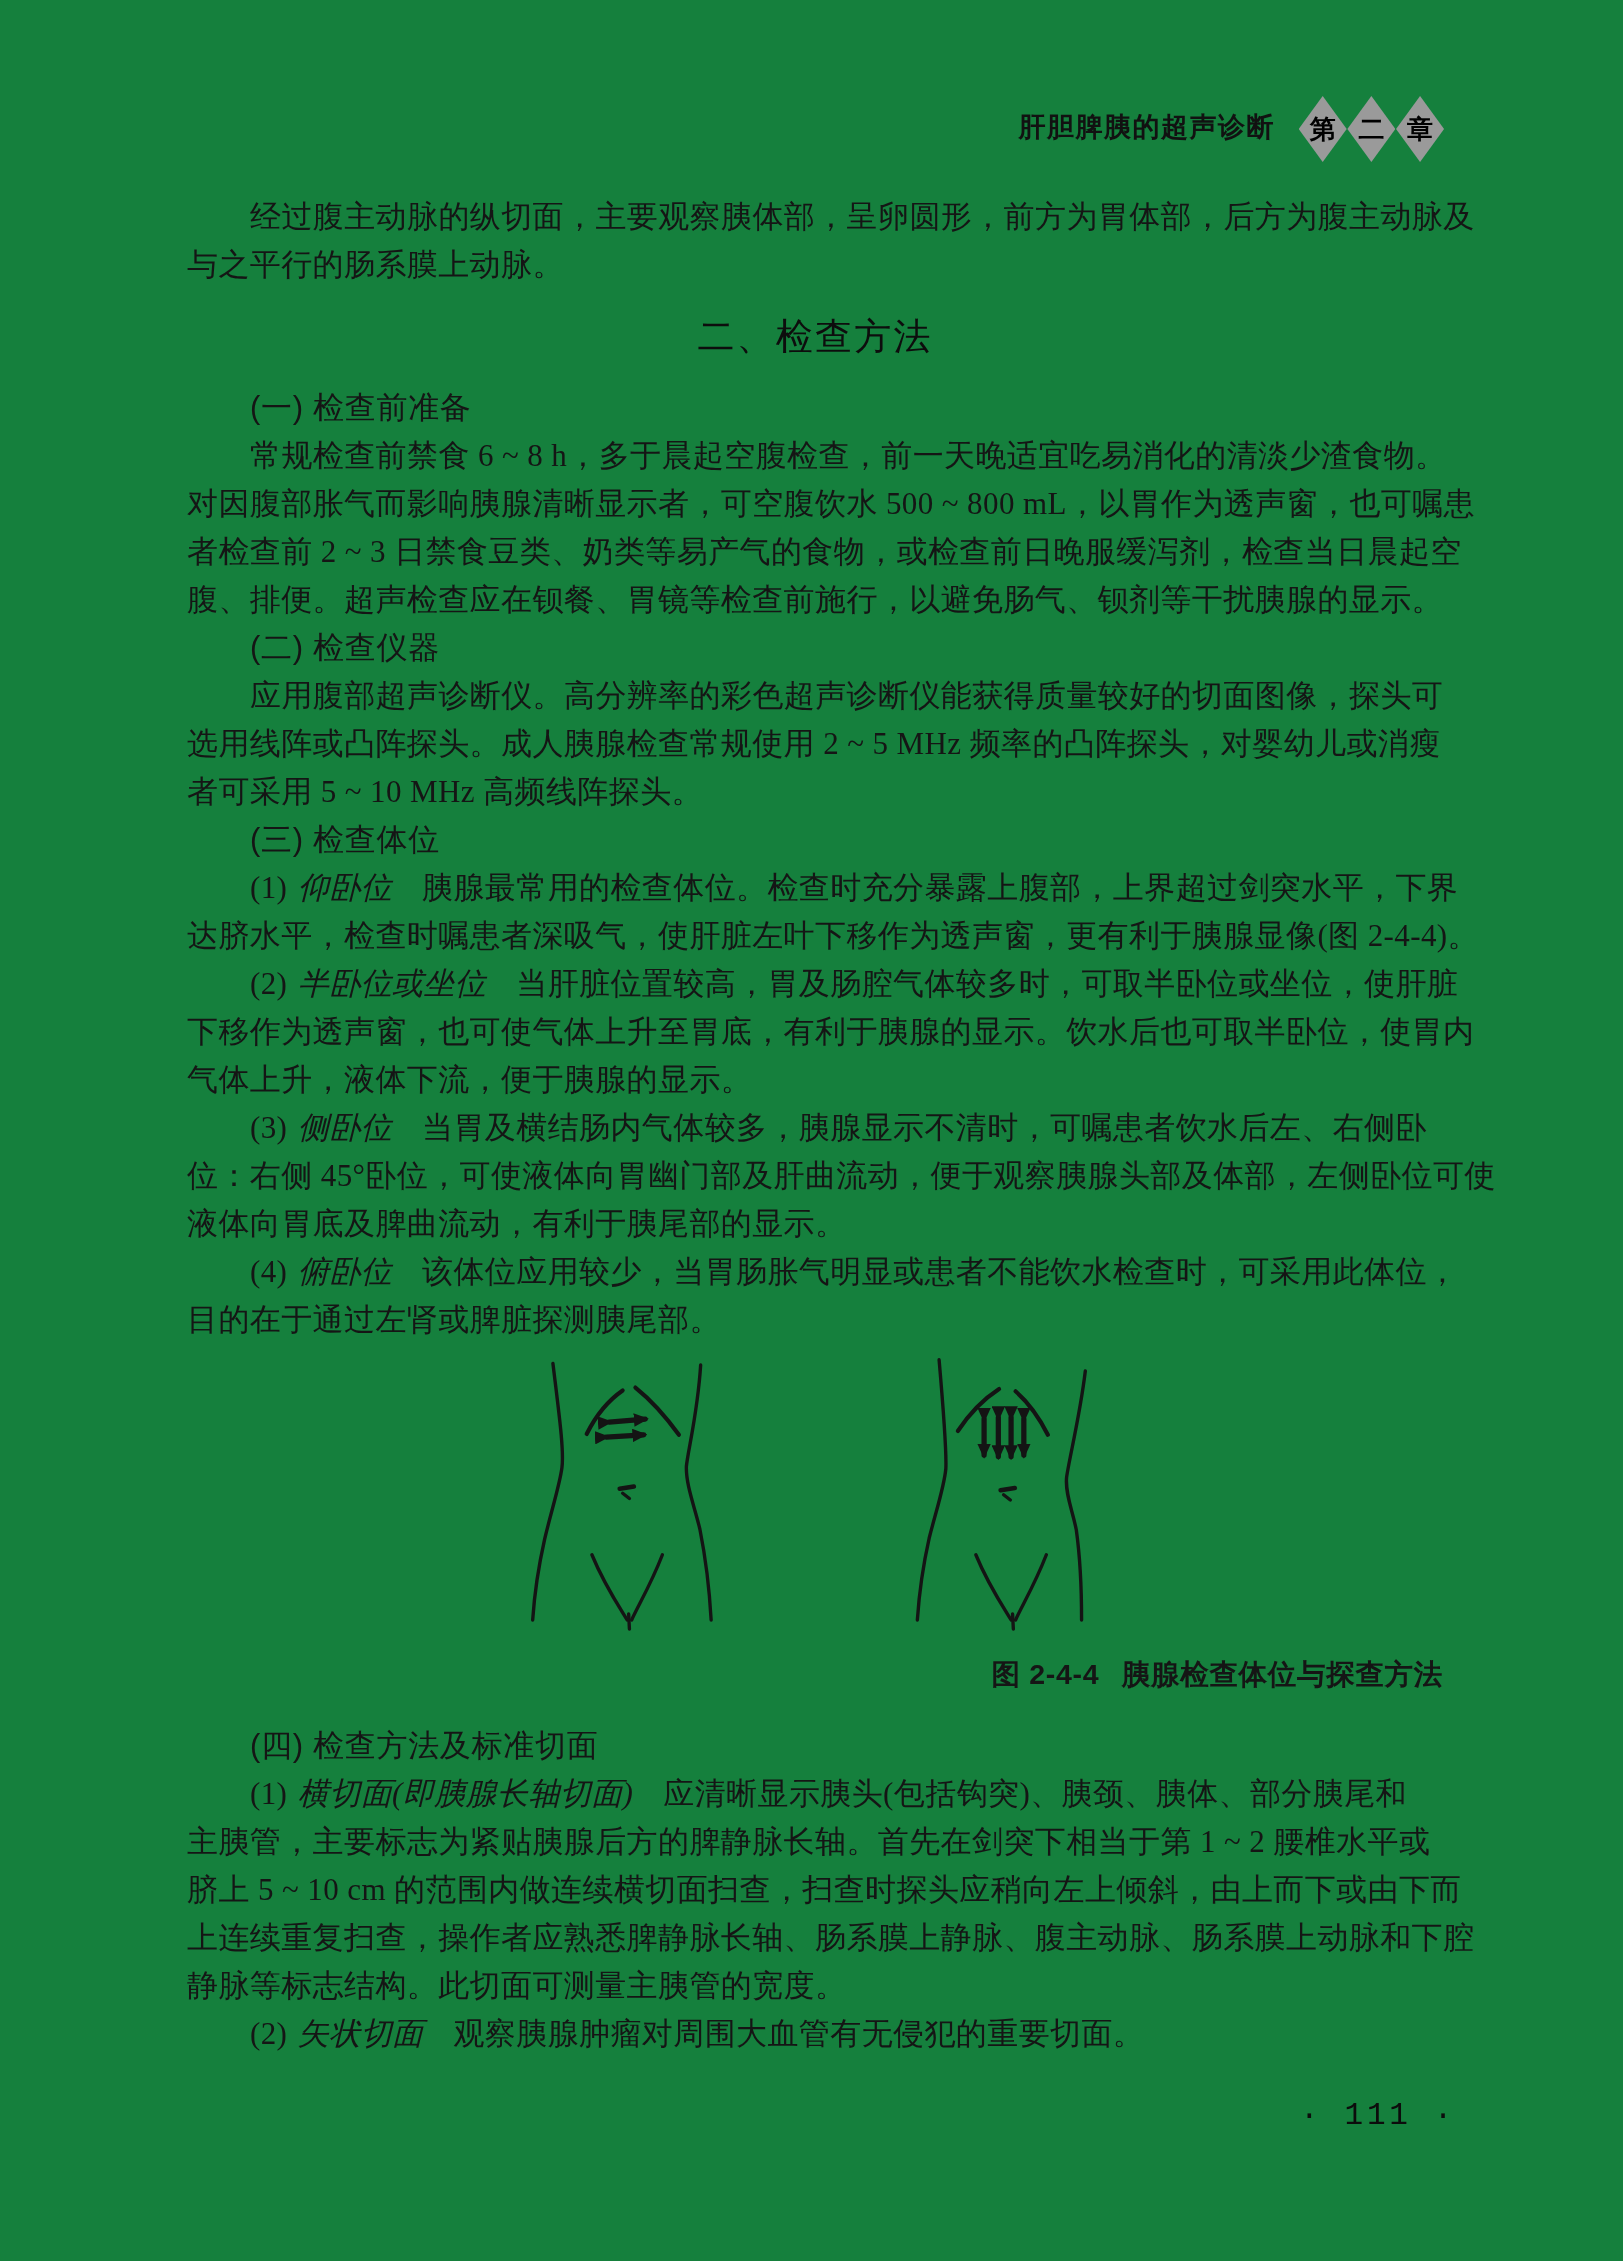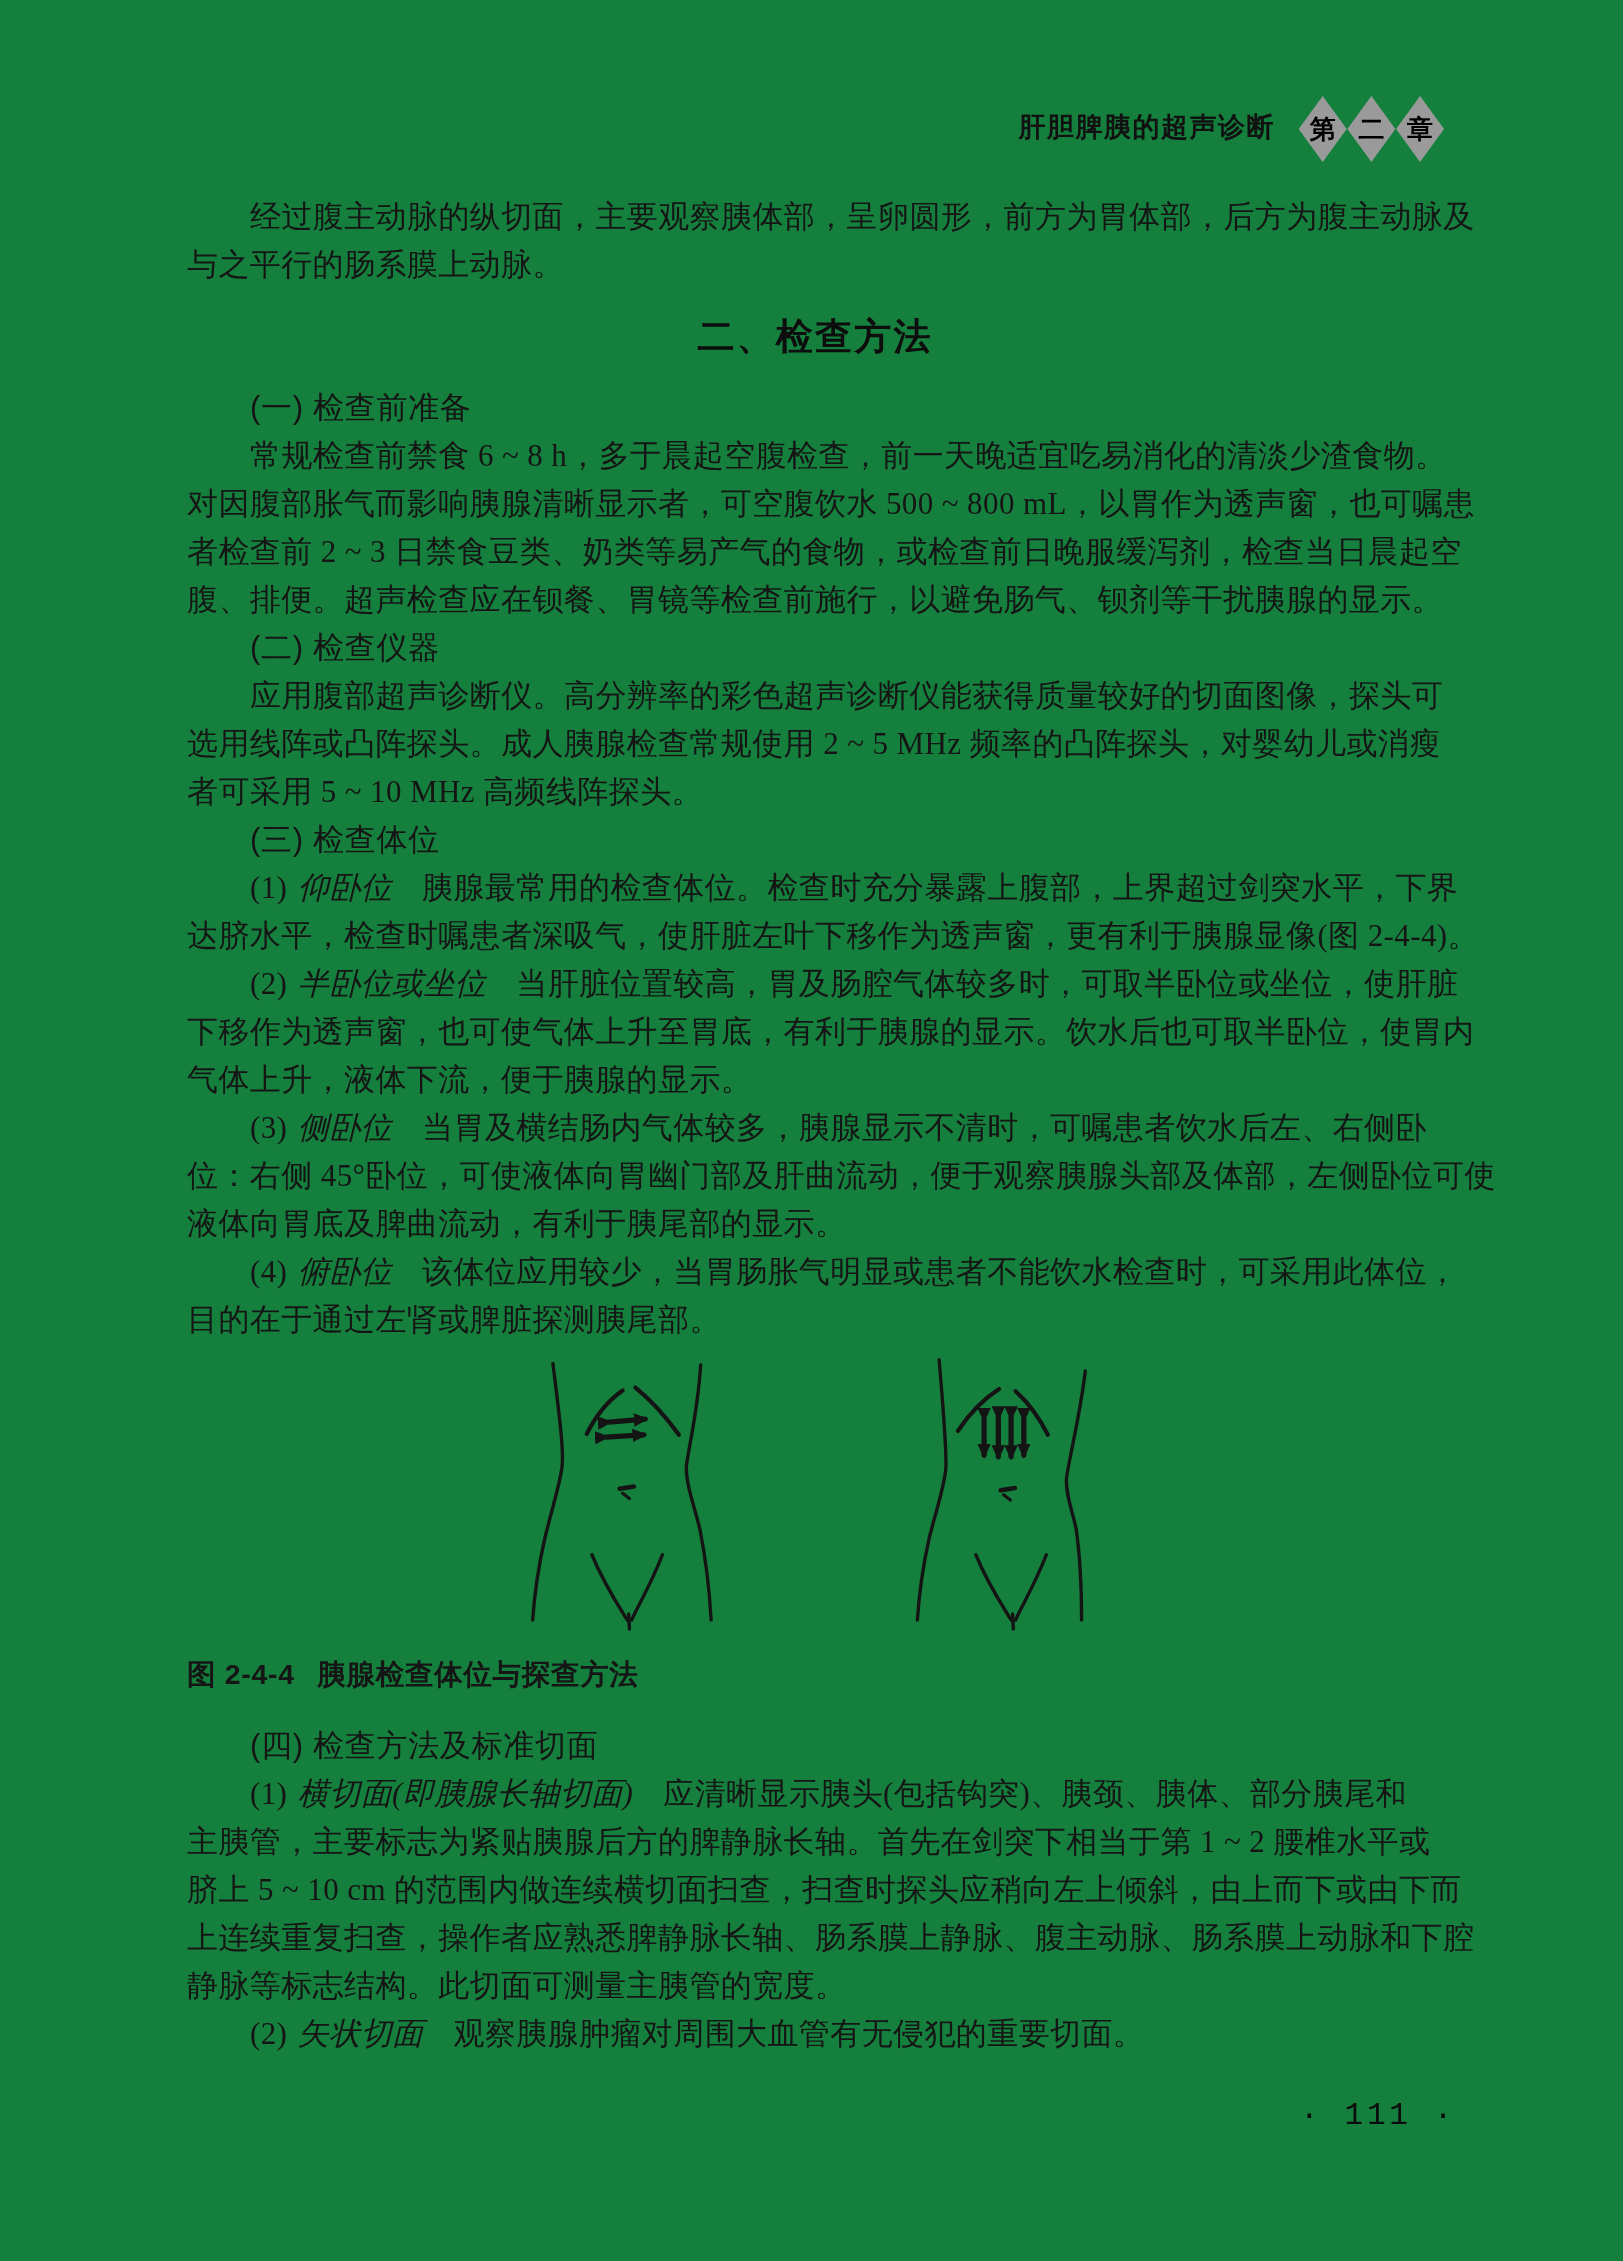--- a/index.html
+++ b/index.html
@@ -41,30 +41,30 @@
   .ind{text-indent:63px;}
   .head{
     font-family:"Liberation Sans","DejaVu Sans",sans-serif;
     font-weight:normal;letter-spacing:0.7px;
   }
   .title-row{
     height:95px;display:flex;align-items:center;justify-content:center;
   }
   .title-row span{
     font-family:"Liberation Sans","DejaVu Sans",sans-serif;
-    font-weight:bold;font-size:37px;letter-spacing:2.2px;color:#0d0d0d;
+    font-weight:normal;font-size:37px;letter-spacing:2.2px;color:#0d0d0d;
   }
   .num{margin-right:10.5px;}
   .kai{font-style:italic;margin-right:30px;}
   .mt10{margin-top:24px;}
   
   .fig-block{height:306px;position:relative;}
   .fig-block svg{position:absolute;left:0;top:0;}
   .cap{
-    height:48px;line-height:48px;text-align:left;
+    height:48px;line-height:48px;text-align:right;
     font-family:"Liberation Sans","DejaVu Sans",sans-serif;
     font-weight:bold;font-size:28.5px;letter-spacing:0.7px;white-space:nowrap;
   }
   .cap-label{margin-right:22.5px;}
   
   .folio{
     position:absolute;left:1300px;top:2098px;
     font-family:Liberation Mono, monospace;
     font-size:31px;letter-spacing:3.7px;white-space:nowrap;color:#0c0c0c;
   }

